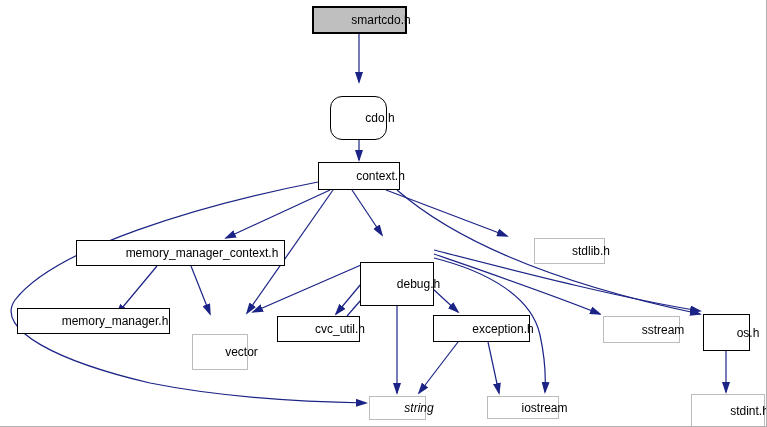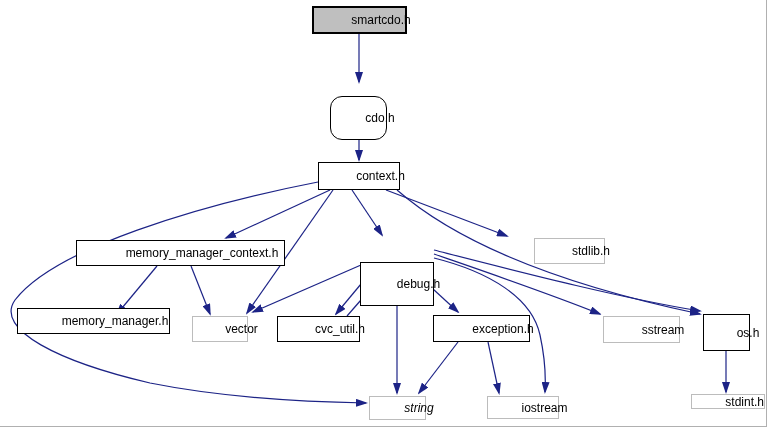--- a/index.html
+++ b/index.html
@@ -64,38 +64,38 @@
       </div>
       <div class="node internal" style="left: 360px; top: 238px; width: 74px; height: 44px; margin-top: 24px;">
         <span>debug.h</span>
       </div>
       <div class="node external" style="left: 505px; top: 238px; width: 71px; height: 26px; margin-left: 29px;">
         <span>stdlib.h</span>
       </div>
       <div class="node internal" style="left: 17px; top: 308px; width: 153px; height: 26px;">
         <span>memory_manager.h</span>
       </div>
-      <div class="node external" style="left: 192px; top: 316px; width: 56px; height: 26px; justify-content: center;">
+      <div class="node external" style="left: 192px; top: 334px; width: 56px; height: 36px; justify-content: center;">
         <span>vector</span>
       </div>
       <div class="node internal" style="left: 277px; top: 316px; width: 83px; height: 26px;">
         <span>cvc_util.h</span>
       </div>
       <div class="node internal" style="left: 433px; top: 315px; width: 97px; height: 27px;">
         <span>exception.h</span>
       </div>
       <div class="node external" style="left: 603px; top: 316px; width: 77px; height: 27px;">
         <span>sstream</span>
       </div>
       <div class="node internal" style="left: 703px; top: 314px; width: 47px; height: 37px;">
         <span>os.h</span>
       </div>
       <div class="node external" style="left: 369px; top: 396px; width: 57px; height: 24px; font-style: italic;">
         <span>string</span>
       </div>
       <div class="node external" style="left: 487px; top: 396px; width: 72px; height: 23px;">
         <span>iostream</span>
       </div>
-      <div class="node external" style="left: 691px; top: 394px; width: 74px; height: 15px; justify-content: flex-end;">
+      <div class="node external" style="left: 691px; top: 394px; width: 74px; height: 33px;">
         <span>stdint.h</span>
       </div>
     </div>
 </div>
 
 </body></html>

